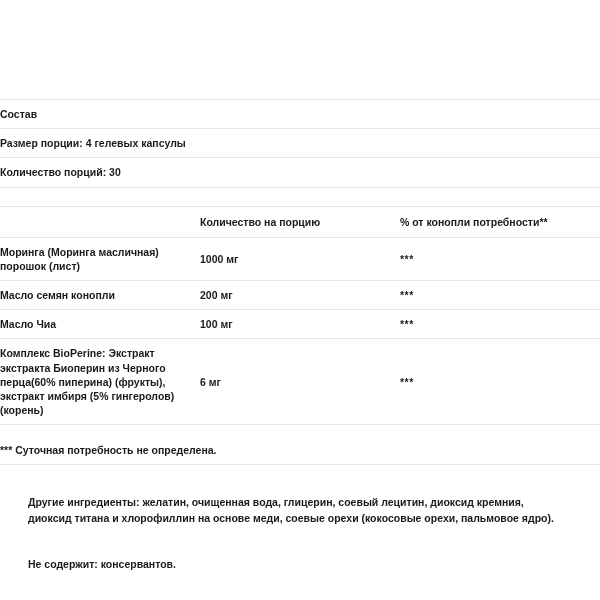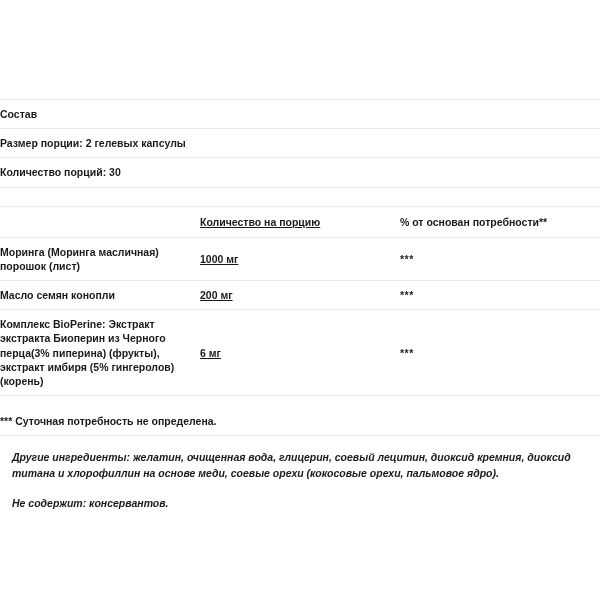--- a/index.html
+++ b/index.html
@@ -40,21 +40,20 @@
   }
   td.c-name {
     width: 424px;
     padding-left: 12px;
     padding-right: 8px;
     box-sizing: border-box;
   }
   td.c-amount {
     width: 86px;
     box-sizing: border-box;
-    text-decoration: underline;
   }
   td.c-dv {
     width: 90px;
     box-sizing: border-box;
   }
   tr.head-row td {
     vertical-align: top;
     padding-top: 8px;
     padding-bottom: 8px;
   }
@@ -79,77 +78,81 @@
     height: 0;
   }
   .footer {
     padding: 0 14px 0 12px;
     font-size: 10.5px;
     font-weight: bold;
     line-height: 1.5;
     color: #1a1a1a;
   }
   .footer p {
-    margin: 0;
-    font-style: italic;
+    margin: 16px;
   }
   .p-other { padding-top: 14px; }
   .p-free  { padding-top: 14px; }
 </style>
 </head>
 <body>
 
 <div class="page">
 
   <div class="top-spacer"></div>
 
   <table class="facts">
     <tbody>
 
       <tr class="title-row">
         <td class="c-name" colspan="3">Состав</td>
       </tr>
 
       <tr class="serving-row">
-        <td class="c-name" colspan="3">Размер порции: 2 гелевых капсулы</td>
+        <td class="c-name" colspan="3">Размер порции: 4 гелевых капсулы</td>
       </tr>
 
       <tr class="serving-row">
         <td class="c-name" colspan="3">Количество порций: 30</td>
       </tr>
 
       <tr class="gap-row">
         <td class="c-name"></td>
         <td class="c-amount"></td>
         <td class="c-dv"></td>
       </tr>
 
       <tr class="head-row">
         <td class="c-name"></td>
         <td class="c-amount">Количество на порцию</td>
-        <td class="c-dv">% от основан потребности**</td>
+        <td class="c-dv">% от конопли потребности**</td>
       </tr>
 
       <tr>
         <td class="c-name">Моринга (Моринга масличная) порошок (лист)</td>
         <td class="c-amount">1000 мг</td>
         <td class="c-dv stars">***</td>
       </tr>
 
       <tr>
         <td class="c-name">Масло семян конопли</td>
         <td class="c-amount">200 мг</td>
         <td class="c-dv stars">***</td>
       </tr>
 
 
 
+      <tr>
+        <td class="c-name">Масло Чиа</td>
+        <td class="c-amount">100 мг</td>
+        <td class="c-dv stars">***</td>
+      </tr>
 
       <tr>
-        <td class="c-name">Комплекс BioPerine: Экстракт экстракта Биоперин из Черного перца(3% пиперина) (фрукты), экстракт имбиря (5% гингеролов) (корень)</td>
+        <td class="c-name">Комплекс BioPerine: Экстракт экстракта Биоперин из Черного перца(60% пиперина) (фрукты), экстракт имбиря (5% гингеролов) (корень)</td>
         <td class="c-amount">6 мг</td>
         <td class="c-dv stars">***</td>
       </tr>
 
       <tr class="note-row">
         <td class="c-name" colspan="3">*** Суточная потребность не определена.</td>
       </tr>
 
 
     </tbody>

